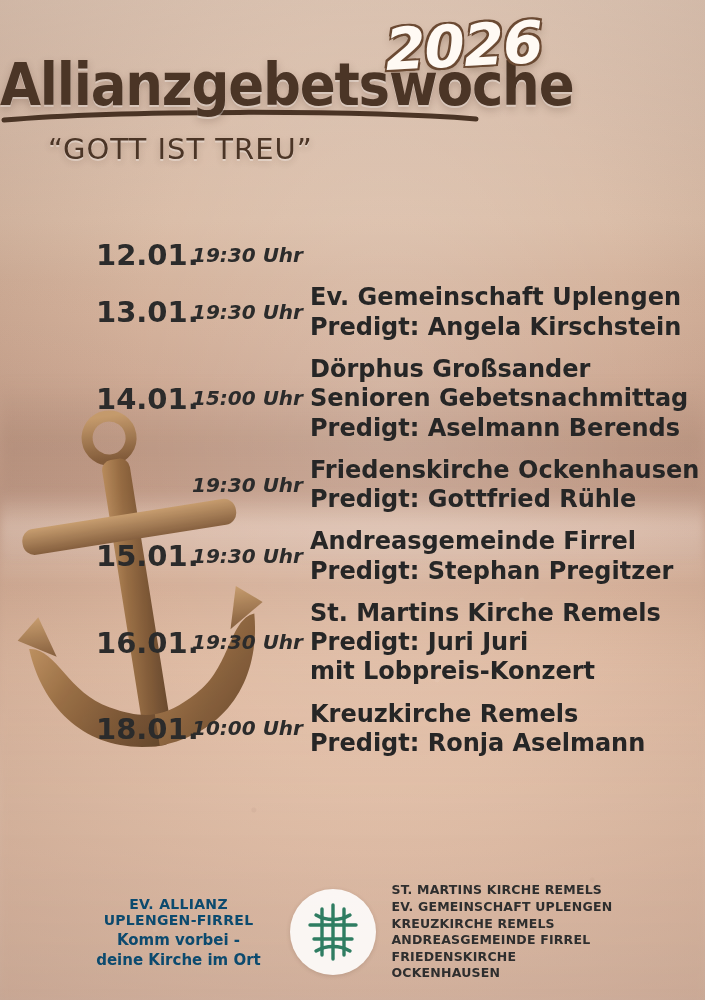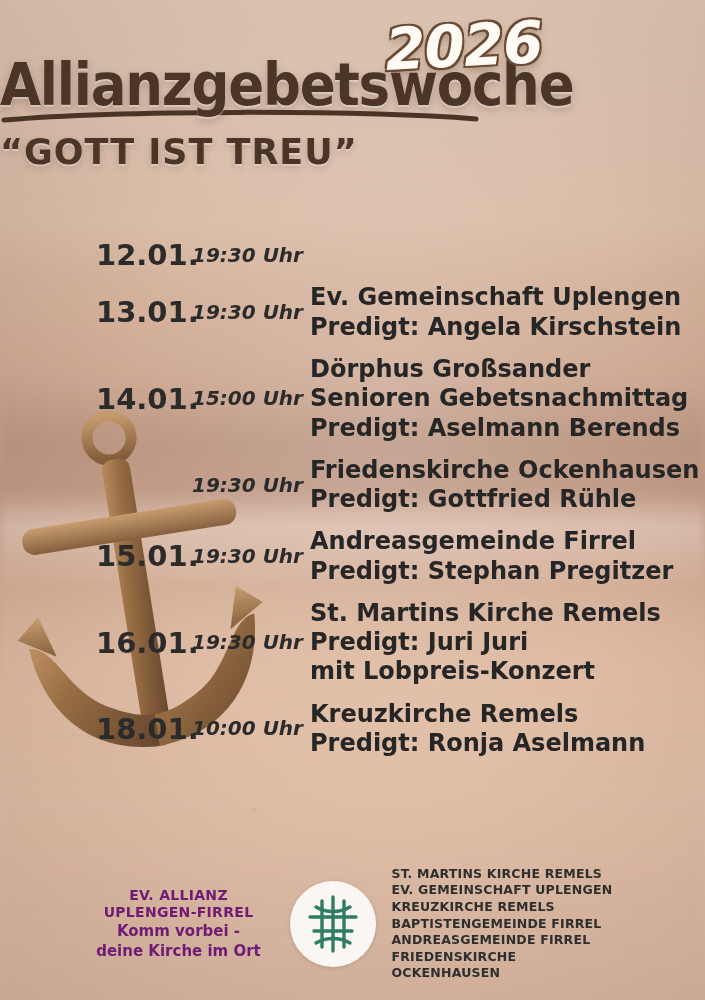--- a/index.html
+++ b/index.html
@@ -136,25 +136,26 @@
     transform: rotate(-3deg);
   }
   .swoosh {
     margin: 8px auto 0;
     width: 480px;
     height: 16px;
   }
   .motto {
     margin-top: 4px;
     font-family: "DejaVu Sans", sans-serif;
-    font-weight: bold;
-    font-size: 35px;
+    font-weight: normal;
+    font-size: 29px;
     letter-spacing: 1px;
     color: #4b3526;
     text-shadow: 0 2px 0 rgba(255,255,255,0.35), 0 3px 7px rgba(70,45,30,0.22);
+    margin-left: 48px;
   }
 
   
   .schedule {
     position: absolute;
     left: 96px;
     top: 240px;
     width: 580px;
   }
   .event {
@@ -202,21 +203,21 @@
     bottom: 18px;
     width: 705px;
     display: flex;
     align-items: center;
     justify-content: center;
     gap: 16px;
   }
   .footer-left {
     text-align: center;
     font-family: "DejaVu Sans", sans-serif;
-    color: #701a75;
+    color: #0c4a6e;
     width: 190px;
   }
   .fl-strong {
     font-weight: bold;
     font-size: 14px;
     letter-spacing: 0.3px;
     line-height: 1.18;
   }
   .fl-sub {
     font-weight: bold;
@@ -384,20 +385,19 @@
           <path d="M20 20 C30 26, 44 26, 54 20"></path>
           <path d="M20 56 C30 50, 44 50, 54 56"></path>
         </g>
       </svg>
     </div>
 
     <div class="footer-right">
       <div>ST. MARTINS KIRCHE REMELS</div>
       <div>EV. GEMEINSCHAFT UPLENGEN</div>
       <div>KREUZKIRCHE REMELS</div>
-      <div>BAPTISTENGEMEINDE FIRREL</div>
       <div>ANDREASGEMEINDE FIRREL</div>
       <div>FRIEDENSKIRCHE OCKENHAUSEN</div>
     </div>
 
   </div>
 
 </div>
 
 </body></html>

